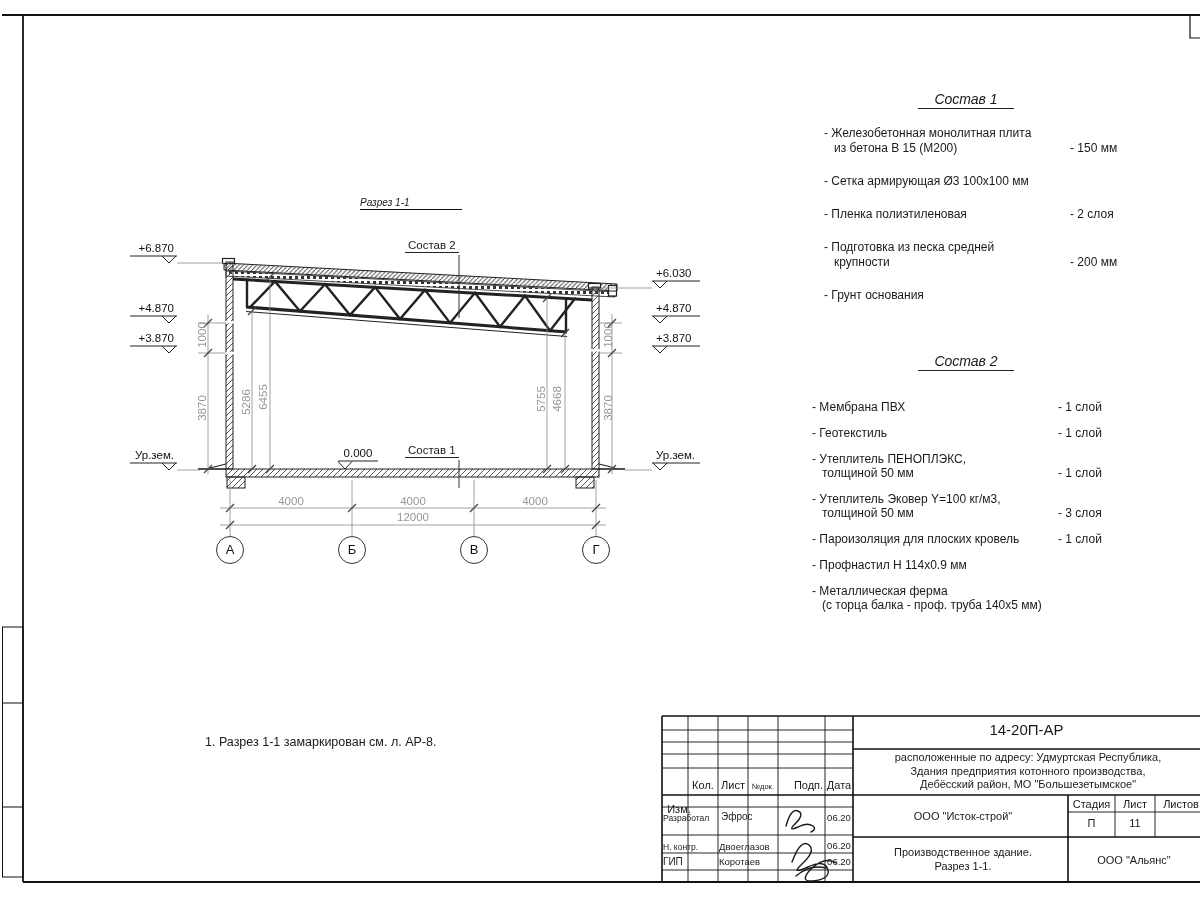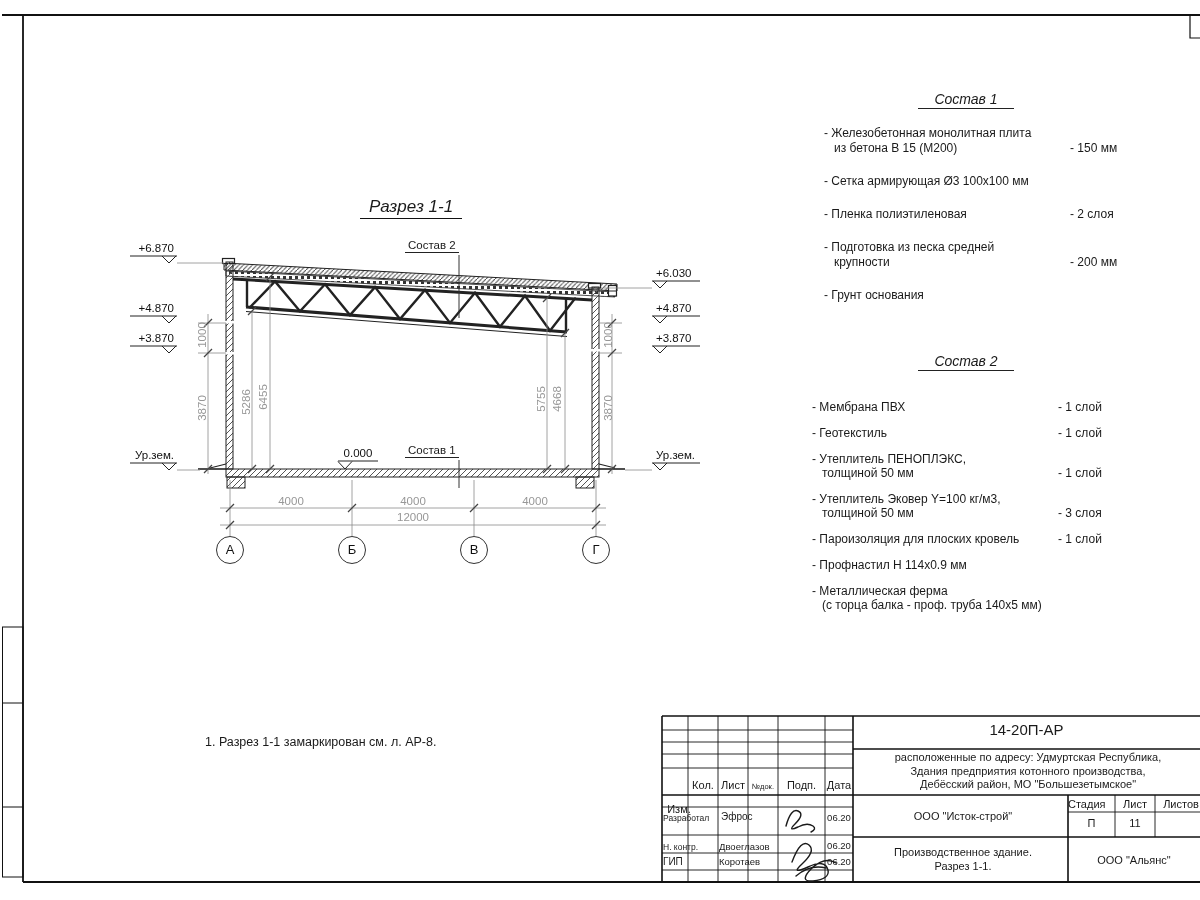--- a/index.html
+++ b/index.html
@@ -171,21 +171,21 @@
     </g>
 
     <g stroke="#333" stroke-width="1" fill="#fff">
       <circle cx="230" cy="550" r="13.5"></circle>
       <circle cx="352" cy="550" r="13.5"></circle>
       <circle cx="474" cy="550" r="13.5"></circle>
       <circle cx="596" cy="550" r="13.5"></circle>
     </g>
   </svg>
 
-  <div class="t" style="left:360px;top:197px;width:102px;font-style:italic;font-size:17px;text-align:center;border-bottom:1.2px solid #111;padding-bottom:1px;">Разрез 1-1</div>
+  <div class="t" style="left:360px;top:197px;width:102px;font-style:italic;font-size:10px;text-align:left;border-bottom:1.2px solid #111;padding-bottom:1px;">Разрез 1-1</div>
 
   <div class="t ref" style="left:405px;top:239px;">Состав 2</div>
   <div class="t ref" style="left:405px;top:444px;">Состав 1</div>
   <div class="t elev" style="left:338px;top:447px;width:40px;text-align:center;">0.000</div>
 
   <div class="t elev r" style="left:128px;top:242px;width:46px;">+6.870</div>
   <div class="t elev r" style="left:128px;top:302px;width:46px;">+4.870</div>
   <div class="t elev r" style="left:128px;top:332px;width:46px;">+3.870</div>
   <div class="t elev r" style="left:120px;top:449px;width:54px;">Ур.зем.</div>
 
@@ -277,38 +277,38 @@
   <div class="t c tb" style="left:856px;top:751px;width:344px;white-space:normal;line-height:13.5px;">
     <span style="display:block;">расположенные по адресу: Удмуртская Республика,</span>
     <span style="display:block;">Здания предприятия котонного производства,</span>
     <span style="display:block;">Дебёсский район, МО "Большезетымское"</span>
   </div>
 
   <div class="t tb c" style="left:662px;top:779px;width:34px;margin-top:24px;">Изм.</div>
   <div class="t tb c" style="left:688px;top:779px;width:30px;">Кол.</div>
   <div class="t tb c" style="left:718px;top:779px;width:30px;">Лист</div>
   <div class="t c" style="left:748px;top:782px;width:30px;font-size:7.5px;">№док.</div>
-  <div class="t tb c" style="left:778px;top:779px;width:47px;">Подп.</div>
+  <div class="t tb c" style="left:778px;top:779px;width:47px;padding-left:7px;">Подп.</div>
   <div class="t tb c" style="left:825px;top:779px;width:28px;">Дата</div>
 
   <div class="t small" style="left:663px;top:813px;">Разработал</div>
   <div class="t" style="left:721px;top:811px;font-size:10px;text-align:right;">Эфрос</div>
   <div class="t c" style="left:825px;top:812px;width:28px;font-size:9.5px;">06.20</div>
 
   <div class="t small" style="left:663px;top:842px;">Н. контр.</div>
   <div class="t" style="left:719px;top:841px;font-size:9.5px;">Двоеглазов</div>
   <div class="t c" style="left:825px;top:840px;width:28px;font-size:9.5px;">06.20</div>
 
   <div class="t" style="left:663px;top:856px;font-size:10px;">ГИП</div>
   <div class="t" style="left:719px;top:856px;font-size:9.5px;">Коротаев</div>
   <div class="t c" style="left:825px;top:856px;width:28px;font-size:9.5px;">06.20</div>
 
   <div class="t tb c" style="left:858px;top:810px;width:210px;">ООО "Исток-строй"</div>
 
-  <div class="t tb c" style="left:1068px;top:798px;width:29px;">Стадия</div>
+  <div class="t tb c" style="left:1068px;top:798px;width:47px;">Стадия</div>
   <div class="t tb c" style="left:1115px;top:798px;width:40px;">Лист</div>
   <div class="t tb c" style="left:1155px;top:798px;width:52px;">Листов</div>
   <div class="t tb c" style="left:1068px;top:817px;width:47px;">П</div>
   <div class="t tb c" style="left:1115px;top:817px;width:40px;">11</div>
 
   <div class="t tb c" style="left:866px;top:845px;width:194px;white-space:normal;line-height:14px;">
     <span style="display:block;">Производственное здание.</span>
     <span style="display:block;">Разрез 1-1.</span>
   </div>
   <div class="t tb c" style="left:1068px;top:854px;width:132px;">ООО "Альянс"</div>

